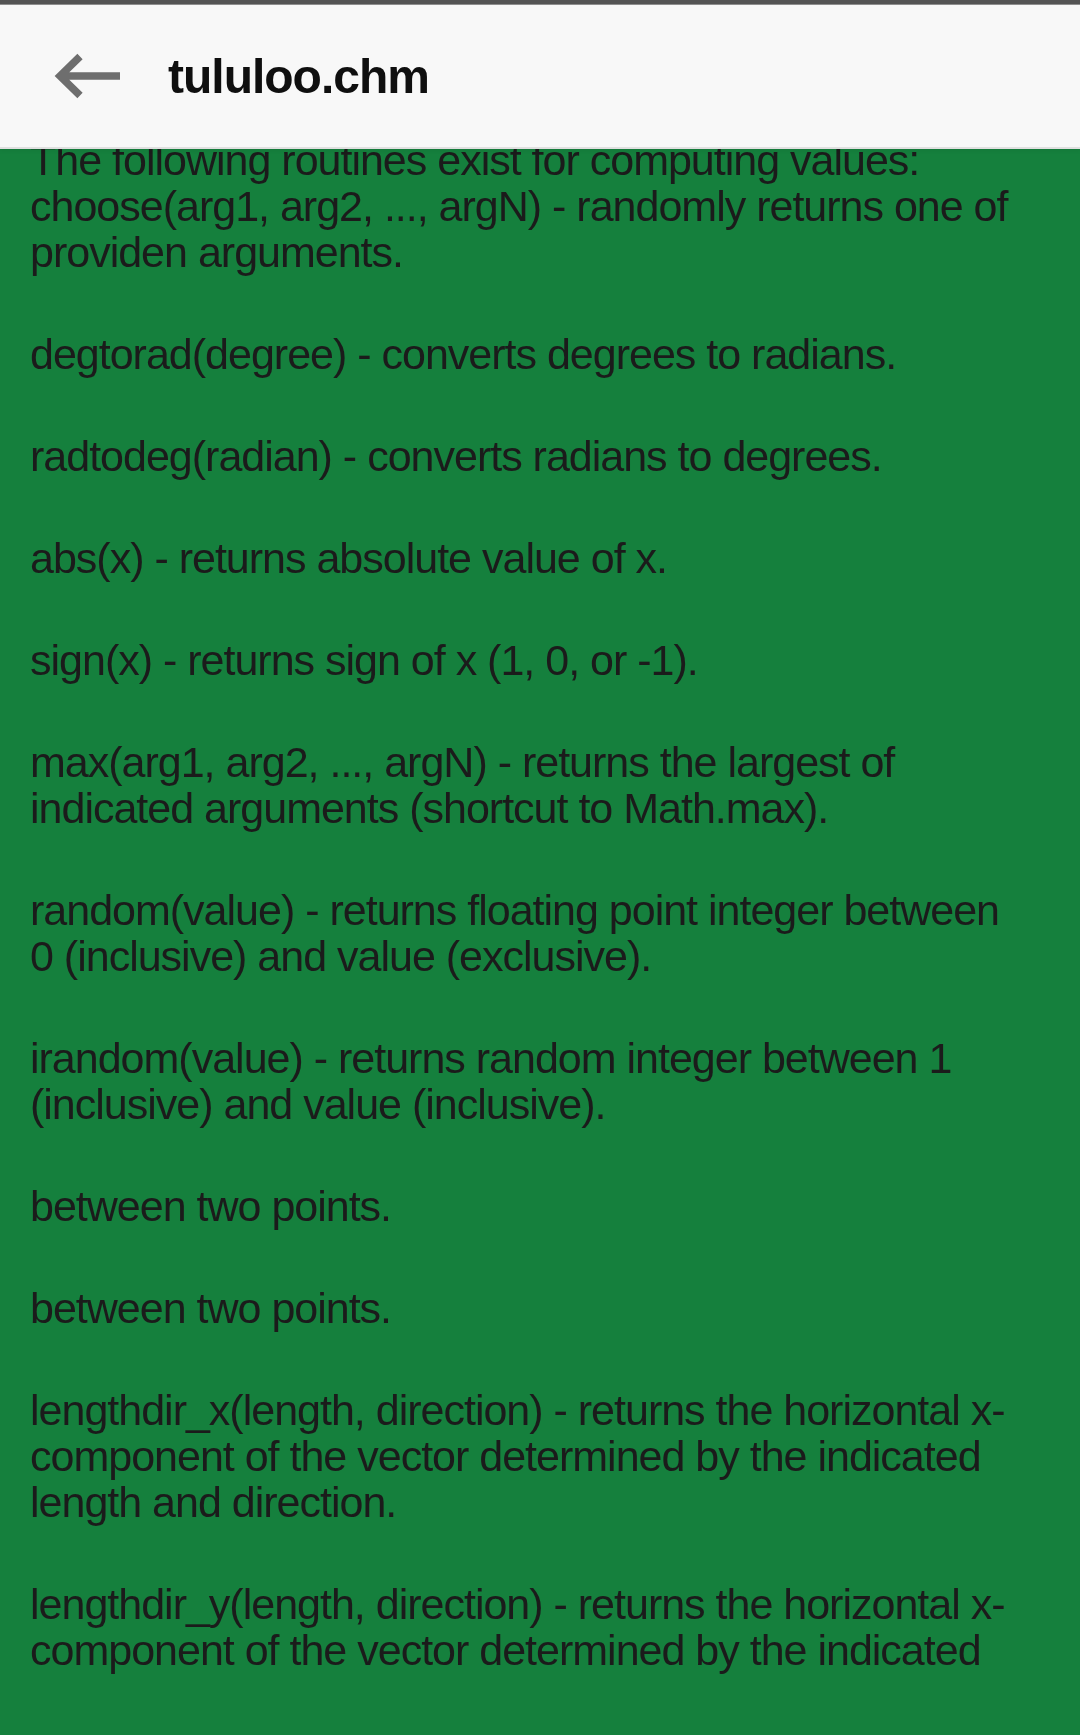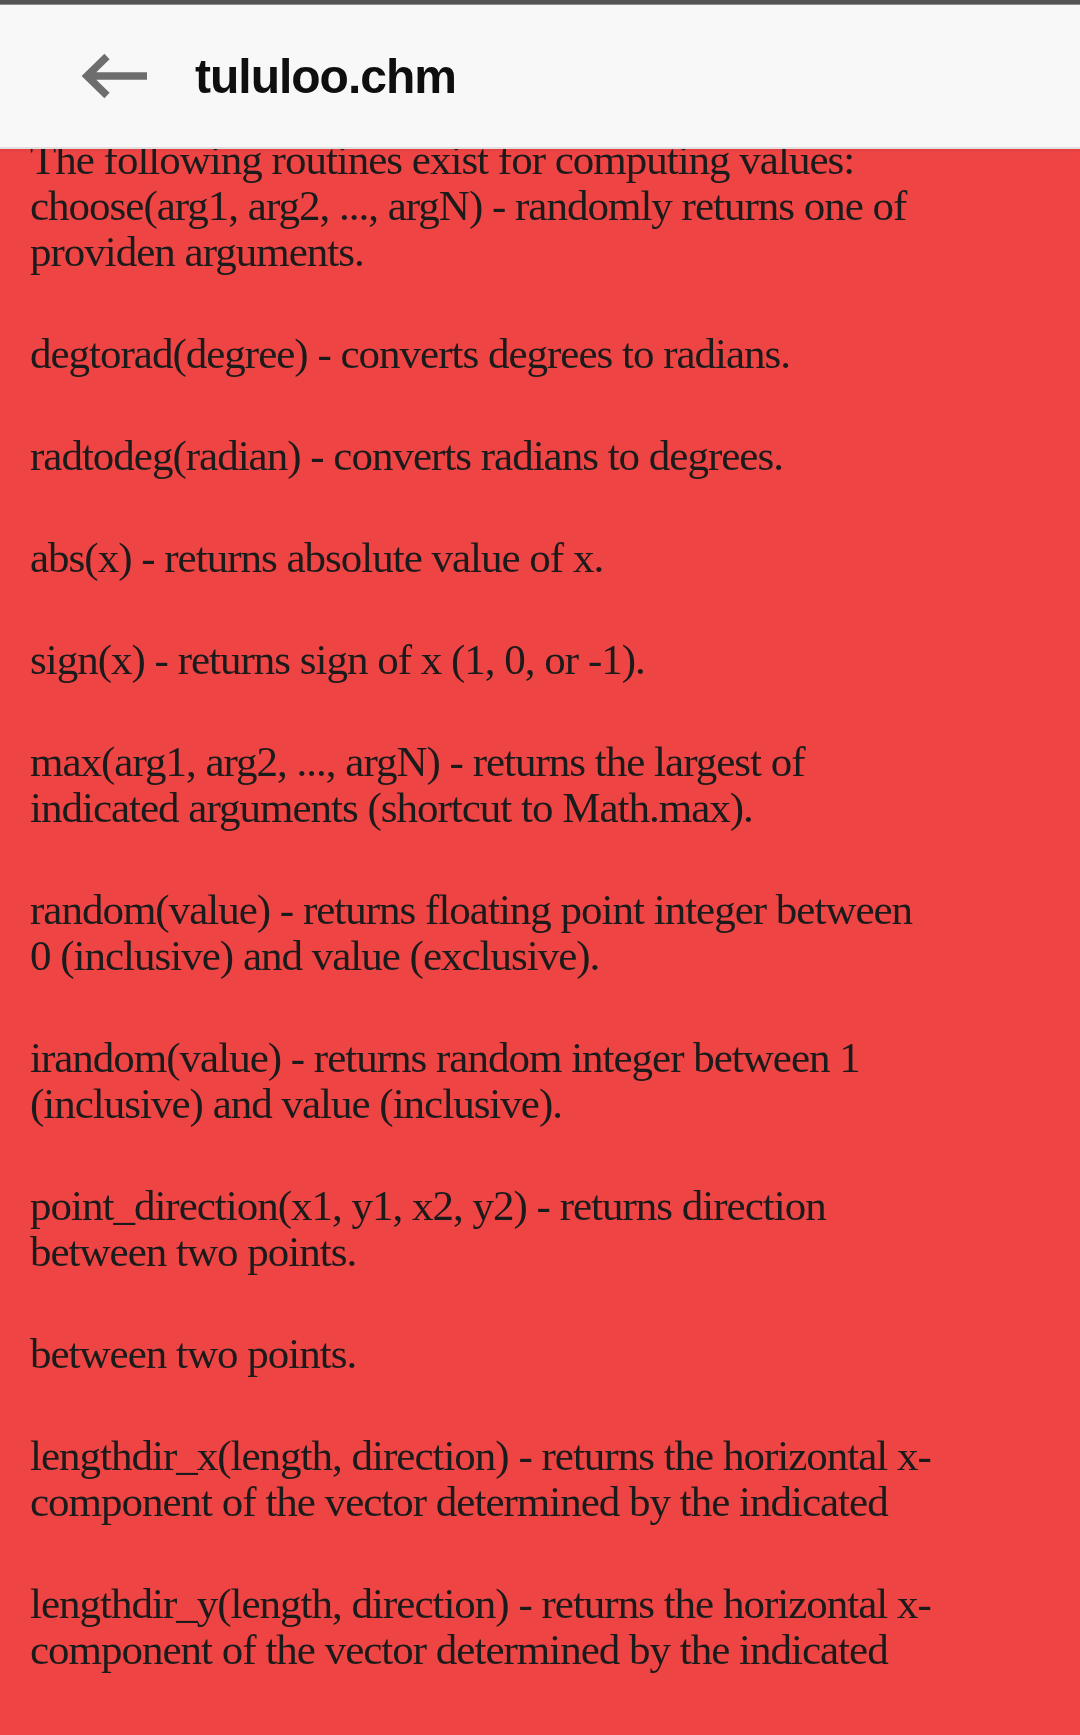--- a/index.html
+++ b/index.html
@@ -13,21 +13,21 @@
   .status-strip {
     height: 4px;
     background: #545454;
     border-bottom: 1px solid #8f8f8f;
   }
   .appbar {
     height: 142px;
     background: #f8f8f8;
     display: flex;
     align-items: center;
-    padding-left: 77px;
+    padding-left: 50px;
     border-bottom: 2px solid #e0e0e0;
     box-shadow: 0 2px 4px rgba(0,0,0,0.06);
     position: relative;
     z-index: 2;
   }
   .back-btn {
     width: 76px; height: 76px;
     background: none; border: none; padding: 0; margin: 0;
     display: flex; align-items: center; justify-content: center;
     cursor: pointer;
@@ -37,22 +37,21 @@
     font-size: 48px;
     font-weight: 700;
     letter-spacing: -1px;
     color: #0f0f0f;
     white-space: nowrap;
   }
   .content {
     position: absolute;
     top: 149px; left: 0; right: 0; bottom: 0;
     overflow: hidden;
-    background: #ef4444;
-    font-family: Liberation Serif, serif;
+    background: #15803d;
   }
   .doc {
     margin-top: -12px;
     padding-left: 30px;
     font-size: 43px;
     line-height: 46px;
     letter-spacing: -1px;
     color: #1b1b1b;
   }
   .para + .para { margin-top: 56px; }
@@ -97,28 +96,28 @@
       </div>
       <div class="para">
         <div class="line">random(value) - returns floating point integer between</div>
         <div class="line">0 (inclusive) and value (exclusive).</div>
       </div>
       <div class="para">
         <div class="line">irandom(value) - returns random integer between 1</div>
         <div class="line">(inclusive) and value (inclusive).</div>
       </div>
       <div class="para">
-        <div class="line">point_direction(x1, y1, x2, y2) - returns direction</div>
         <div class="line">between two points.</div>
       </div>
       <div class="para">
         <div class="line">between two points.</div>
       </div>
       <div class="para">
         <div class="line">lengthdir_x(length, direction) - returns the horizontal x-</div>
         <div class="line">component of the vector determined by the indicated</div>
+        <div class="line">length and direction.</div>
       </div>
       <div class="para">
         <div class="line">lengthdir_y(length, direction) - returns the horizontal x-</div>
         <div class="line">component of the vector determined by the indicated</div>
       </div>
     </div>
 </main>
 
 </body></html>

